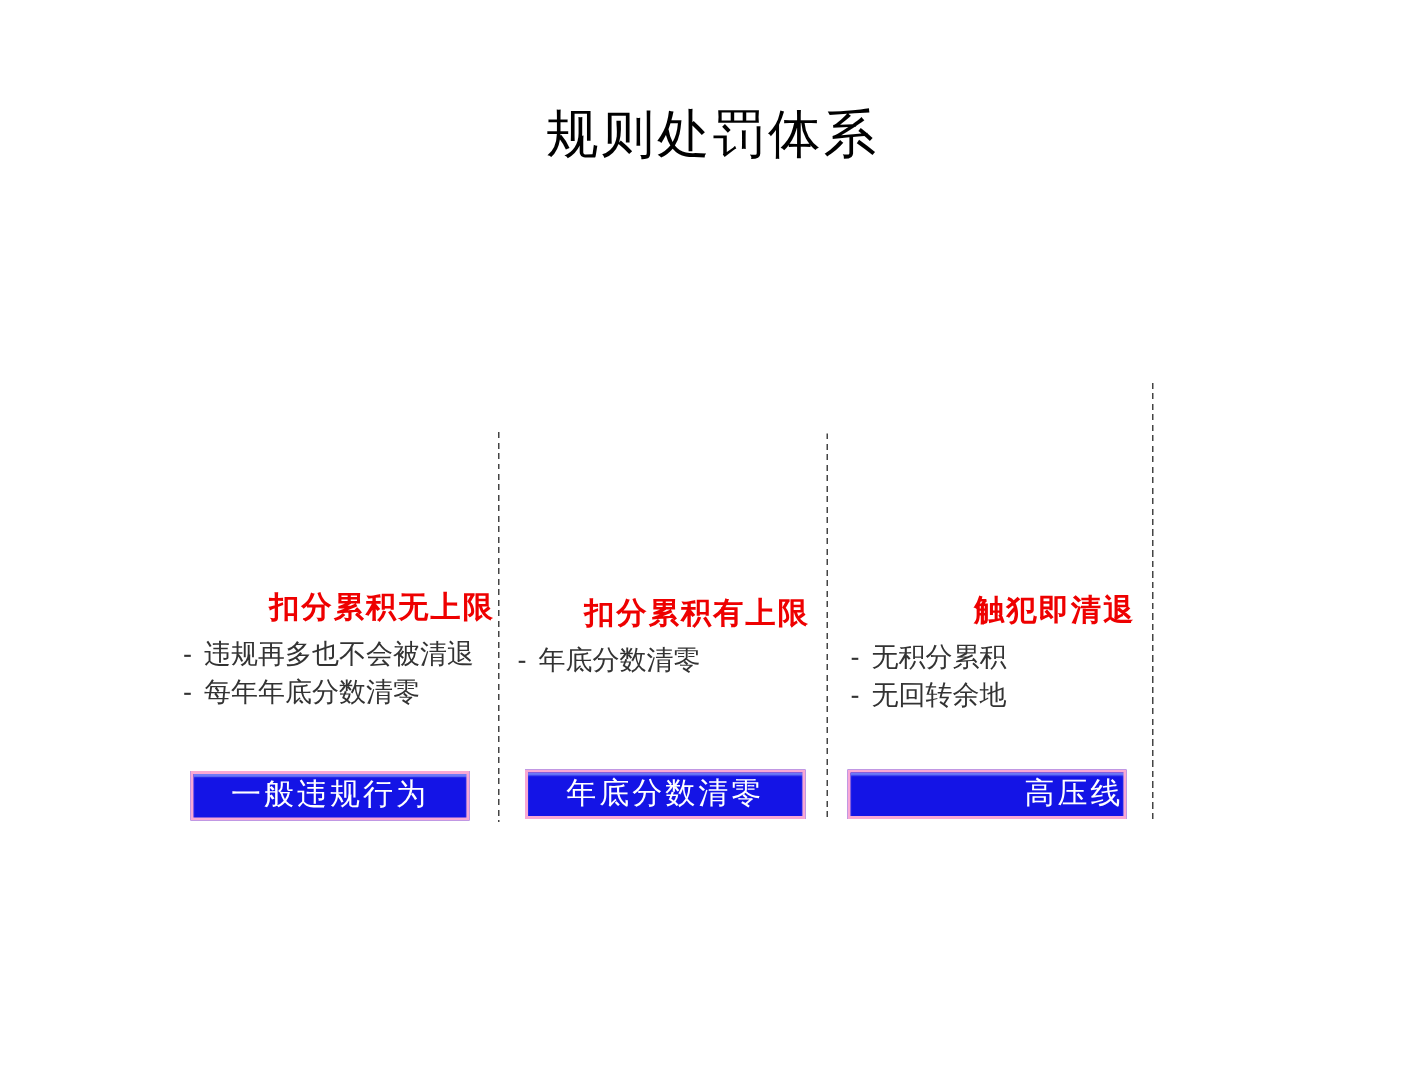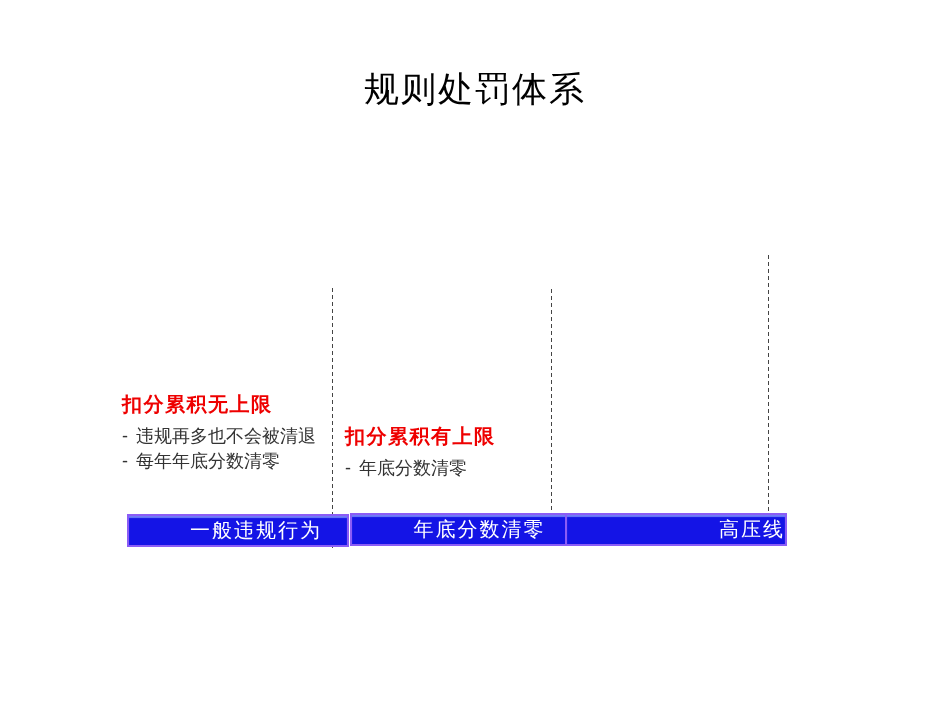--- a/index.html
+++ b/index.html
@@ -38,57 +38,57 @@
   }
   .sep-1 { left: 332px; top: 288px; height: 260px; }
   .sep-2 { left: 551px; top: 289px; height: 259px; }
   .sep-3 { left: 768px; top: 255px; height: 293px; }
 
   .col {
     position: absolute;
     white-space: nowrap;
   }
   .col-1 { left: 122px; top: 391px; width: 208px; }
-  .col-2 { left: 345px; top: 395px; width: 195px; margin-top: 28px; }
+  .col-2 { left: 345px; top: 395px; width: 195px; }
   .col-3 { left: 567px; top: 393px; width: 190px; }
 
   .col-heading {
     font-family: Liberation Serif, serif;
     font-weight: bold;
     font-size: 20px;
     letter-spacing: 1.5px;
     color: #ee0000;
     margin: 0 0 6px 0;
+    text-align: right;
   }
   .bullet-line {
     font-family: Liberation Sans, sans-serif;
     font-size: 18px;
     line-height: 25px;
     color: #333333;
   }
   .bullet-dash {
     display: inline-block;
     margin-right: 8px;
   }
 
   .label-btn {
     position: absolute;
     height: 29px;
     background: #1414e6;
-    border: 2px solid #8b5cf6;
+    border: 2px solid #f9a8d4;
     box-shadow: inset 0 2px 1px rgba(160,180,255,0.65);
     color: #ffffff;
     font-family: "Liberation Serif", serif;
     font-size: 20px;
     letter-spacing: 2px;
     text-align: center;
     line-height: 29px;
     white-space: nowrap;
     cursor: default;
-    padding-left: 36px;
   }
   .btn-1 { left: 127px; top: 514px; width: 182px; }
   .btn-2 { left: 350px; top: 513px; width: 183px; }
   .btn-3 { left: 565px; top: 513px; width: 182px; text-align: right; }
 </style>
 </head>
 <body>
 
 <div class="slide">
 
@@ -108,20 +108,29 @@
     </div>
   </div>
 
   <div class="col col-2">
     <div class="col-heading">扣分累积有上限</div>
     <div class="bullet-line">
       <span class="bullet-dash">-</span><span>年底分数清零</span>
     </div>
   </div>
 
+  <div class="col col-3">
+    <div class="col-heading">触犯即清退</div>
+    <div class="bullet-line">
+      <span class="bullet-dash">-</span><span>无积分累积</span>
+    </div>
+    <div class="bullet-line">
+      <span class="bullet-dash">-</span><span>无回转余地</span>
+    </div>
+  </div>
 
   <div class="label-btn btn-1">一般违规行为</div>
 
   <div class="label-btn btn-2">年底分数清零</div>
 
   <div class="label-btn btn-3">高压线</div>
 
 </div>
 
 </body></html>

